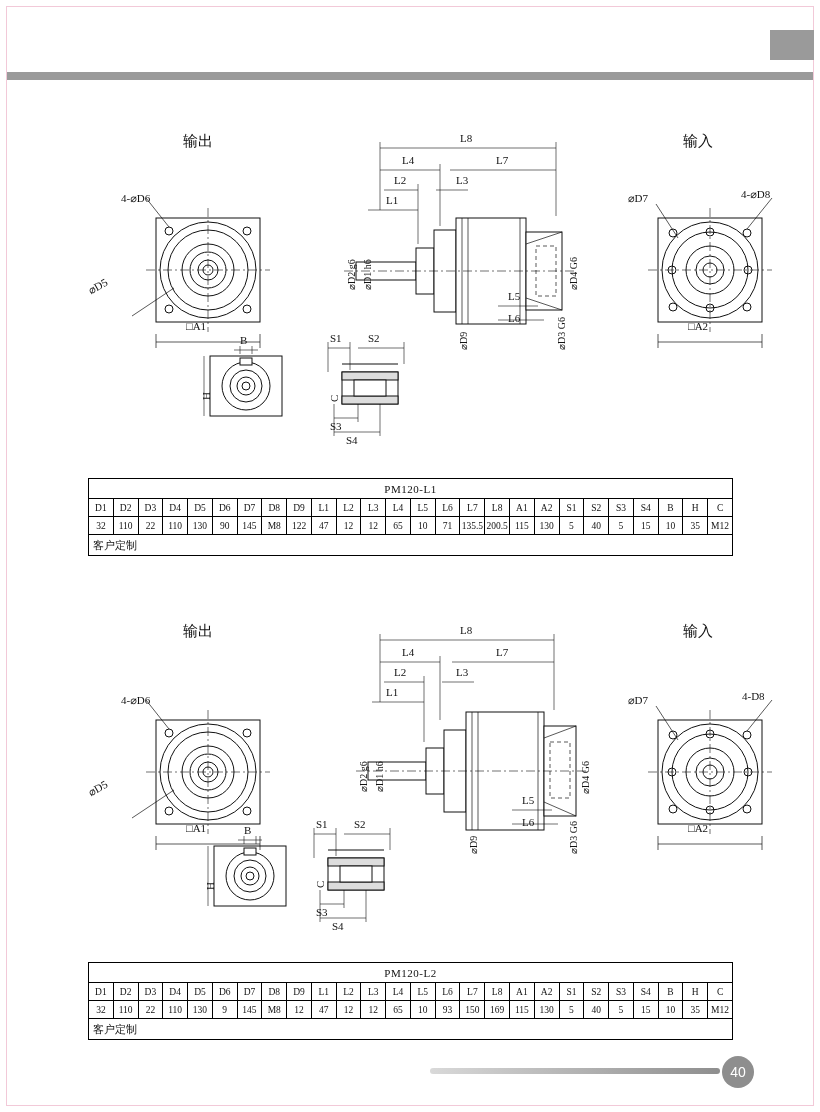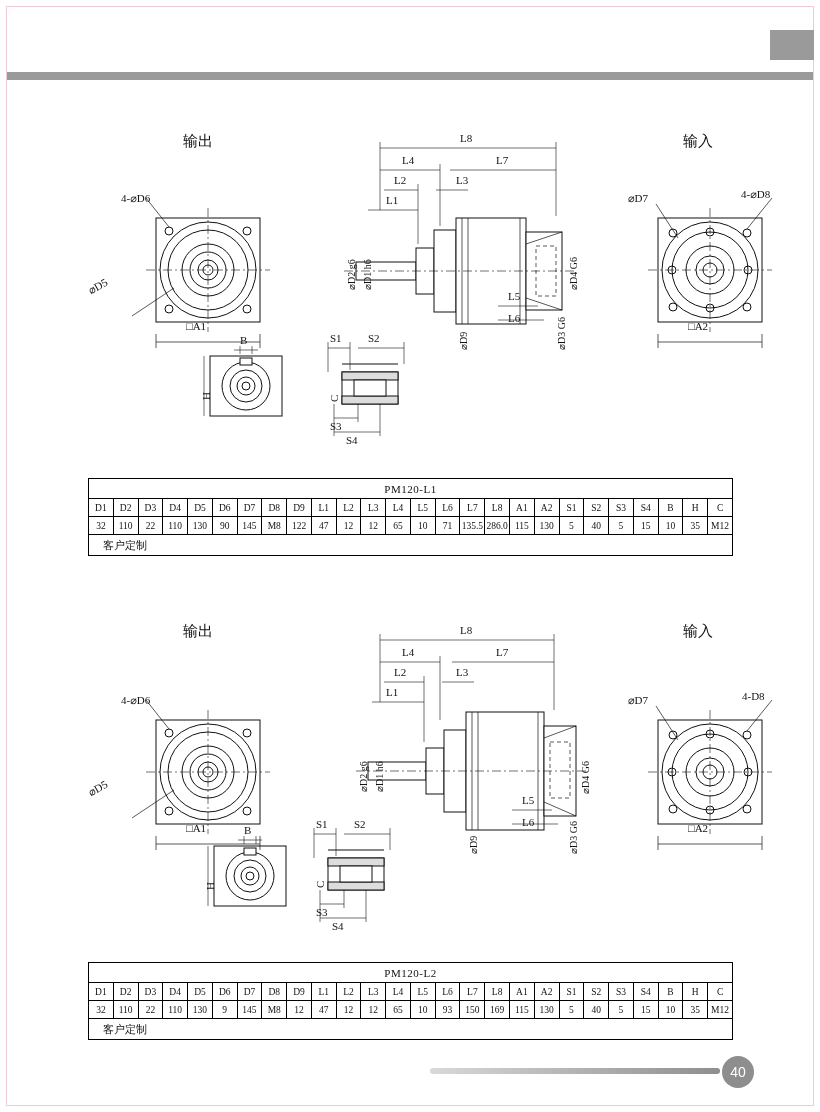--- a/index.html
+++ b/index.html
@@ -77,21 +77,21 @@
     padding:0;
     font-weight:normal;
   }
   table.spec tr.title td{
     font-size:11px;
     height:19px;
     letter-spacing:.5px;
   }
   table.spec tr.note td{
     text-align:left;
-    padding-left:14px;
+    padding-left:4px;
     font-family:"DejaVu Sans",sans-serif;
     font-size:11px;
     height:20px;
   }
 </style>
 </head>
 <body>
 
 <div class="page-border"></div>
 <div class="header-bar"></div>
@@ -308,21 +308,21 @@
       <td>145</td>
       <td>M8</td>
       <td>122</td>
       <td>47</td>
       <td>12</td>
       <td>12</td>
       <td>65</td>
       <td>10</td>
       <td>71</td>
       <td>135.5</td>
-      <td>286.0</td>
+      <td>200.5</td>
       <td>115</td>
       <td>130</td>
       <td>5</td>
       <td>40</td>
       <td>5</td>
       <td>15</td>
       <td>10</td>
       <td>35</td>
       <td>M12</td>
     </tr>

